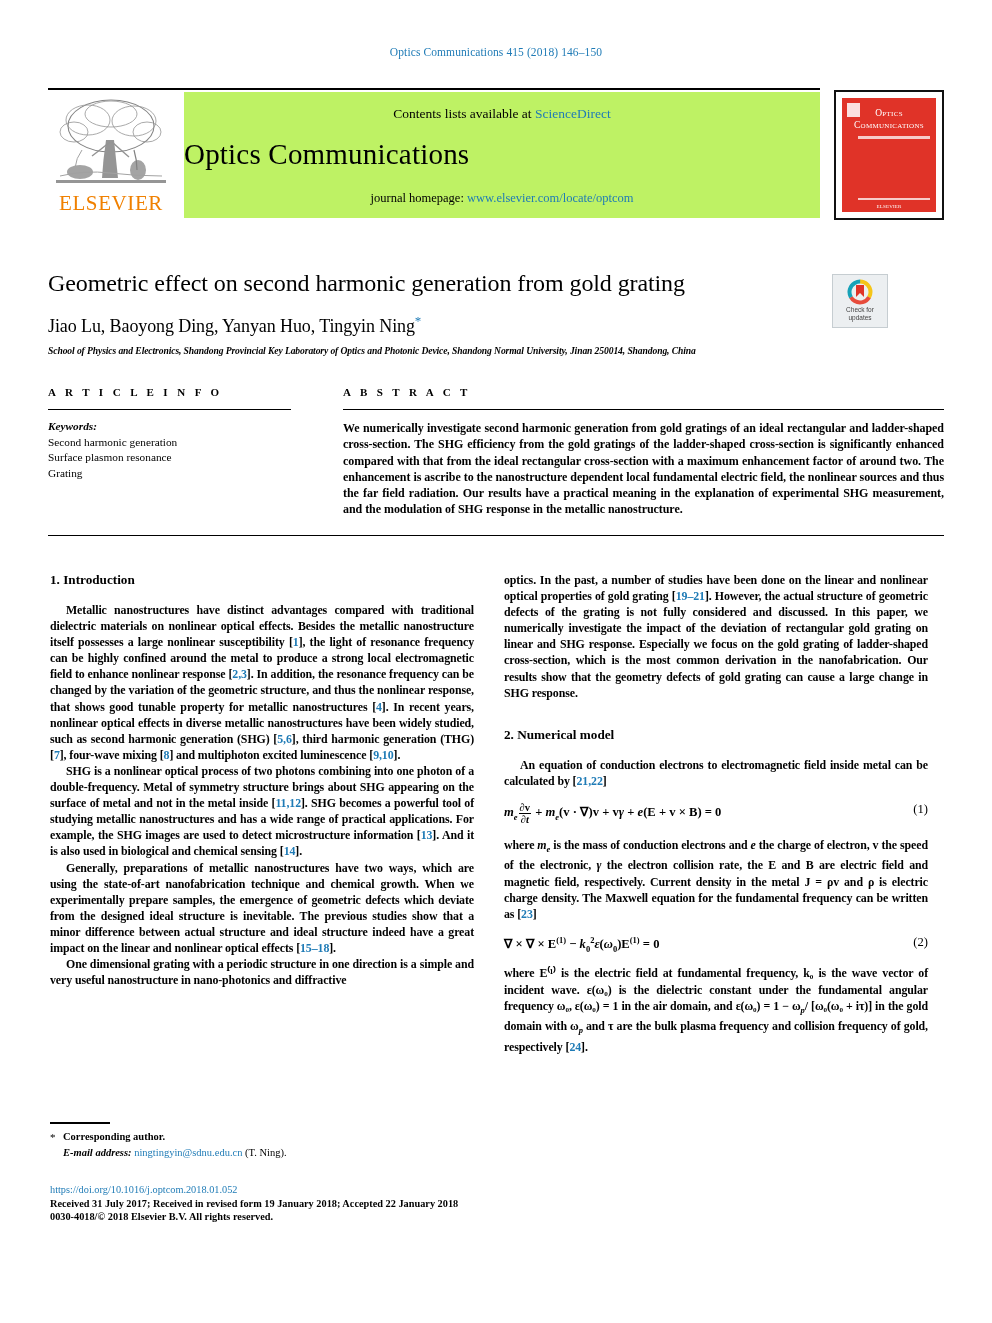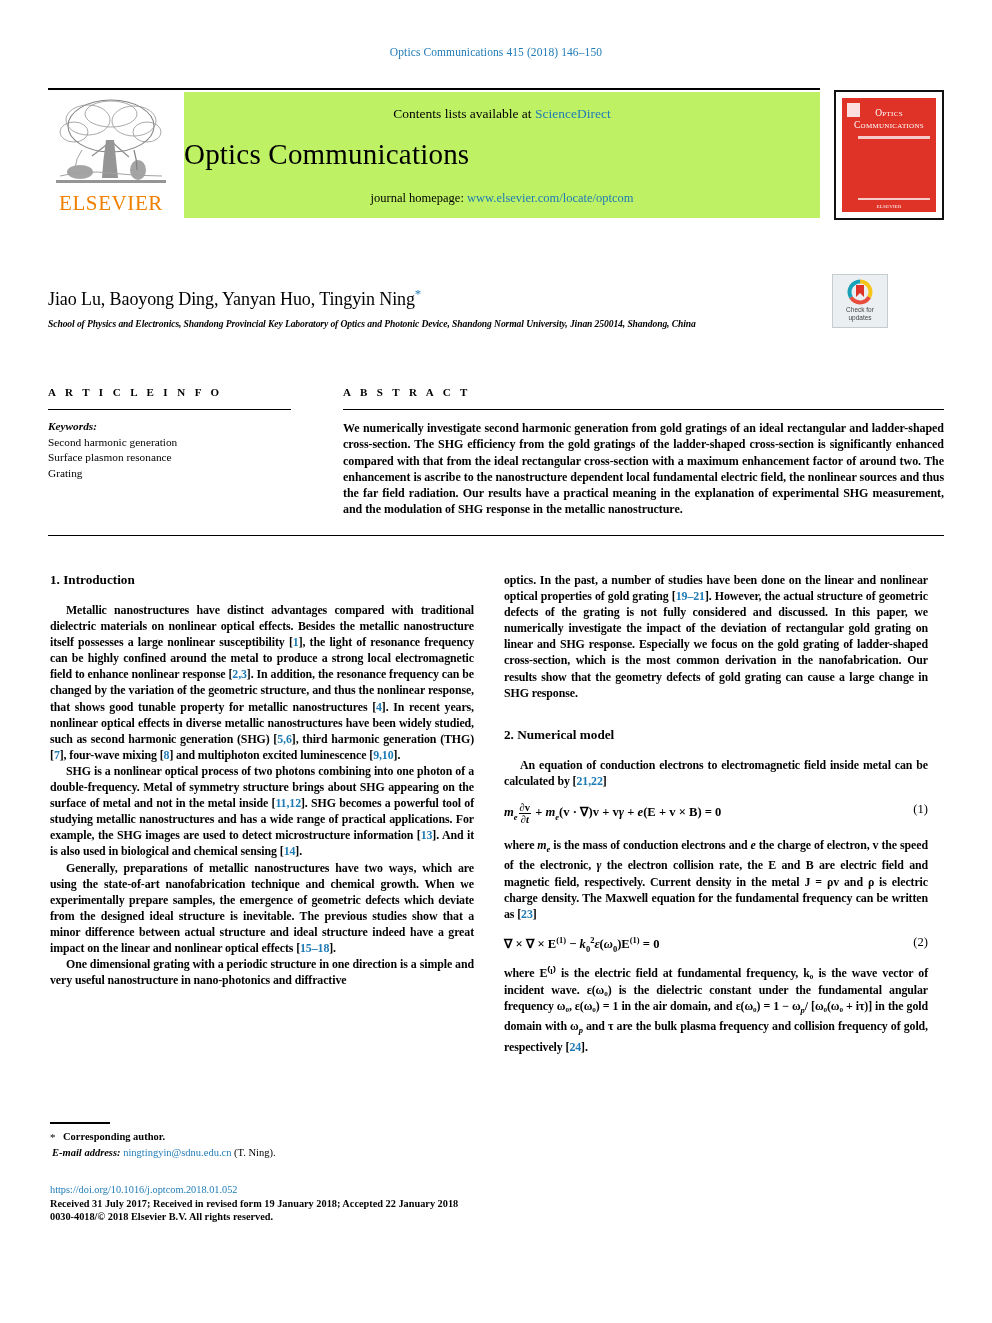--- a/index.html
+++ b/index.html
@@ -294,21 +294,21 @@
   .footnote {
     position: absolute;
     top: 1130px;
     left: 50px;
     width: 430px;
     font-size: 10.5px;
     line-height: 14.5px;
   }
   .footnote .fstar { position: absolute; left: 0; top: 0; font-size: 11px; }
   .footnote .f1 { margin-left: 13px; font-weight: bold; }
-  .footnote .f2 { margin-left: 2px; margin-top: 1px; }
+  .footnote .f2 { margin-left: 13px; margin-top: 1px; }
   .footnote .em-label { font-style: italic; font-weight: bold; }
   .footnote .email { color: #1f7bb6; }
   .footer-block {
     position: absolute;
     top: 1183px;
     left: 50px;
     width: 520px;
     font-size: 10.3px;
     line-height: 13.6px;
   }
@@ -367,20 +367,21 @@
         <div class="cover-t1">Optics</div>
         <div class="cover-t2">Communications</div>
         <div class="cover-rule r1"></div>
         <div class="cover-rule r2"></div>
         <div class="cover-foot">ELSEVIER</div>
       </div>
     </div>
   </div>
 
   <div class="title-block">
+    <h1 class="paper-title">Geometric effect on second harmonic generation from gold grating</h1>
     <div class="authors">
       <span>Jiao Lu, Baoyong Ding, Yanyan Huo, Tingyin Ning</span><span class="star">*</span>
     </div>
     <div class="affiliation">School of Physics and Electronics, Shandong Provincial Key Laboratory of Optics and Photonic Device, Shandong Normal University, Jinan 250014, Shandong, China</div>
 
     <div class="crossmark">
       <svg class="cm-ring" width="26" height="26" viewBox="0 0 26 26">
         <circle cx="13" cy="13" r="10.5" fill="none" stroke="#f5c518" stroke-width="4" stroke-dasharray="22 44" transform="rotate(-90 13 13)"></circle>
         <circle cx="13" cy="13" r="10.5" fill="none" stroke="#e74c3c" stroke-width="4" stroke-dasharray="22 44" transform="rotate(30 13 13)"></circle>
         <circle cx="13" cy="13" r="10.5" fill="none" stroke="#17a2b8" stroke-width="4" stroke-dasharray="22 44" transform="rotate(150 13 13)"></circle>

